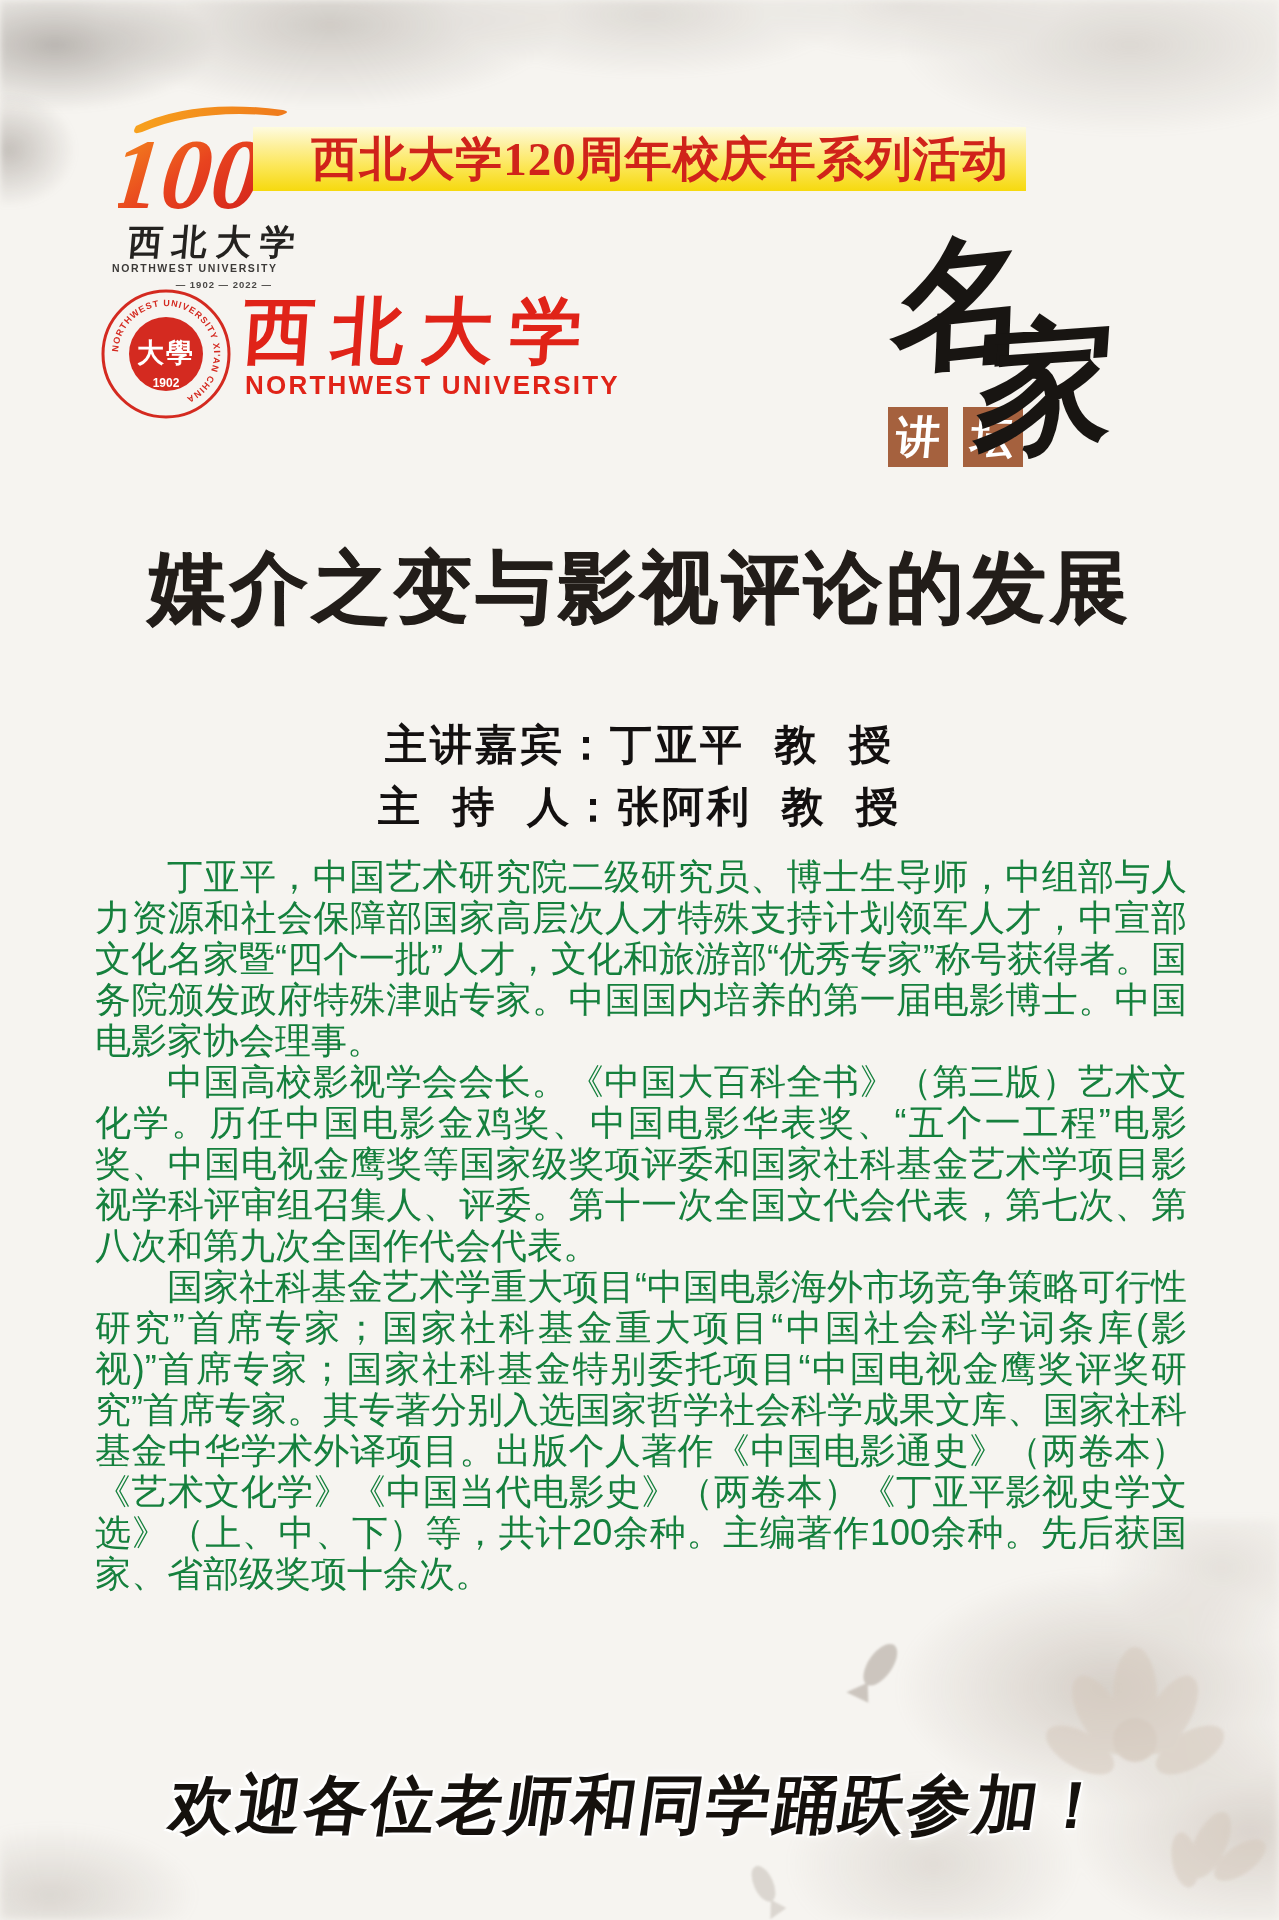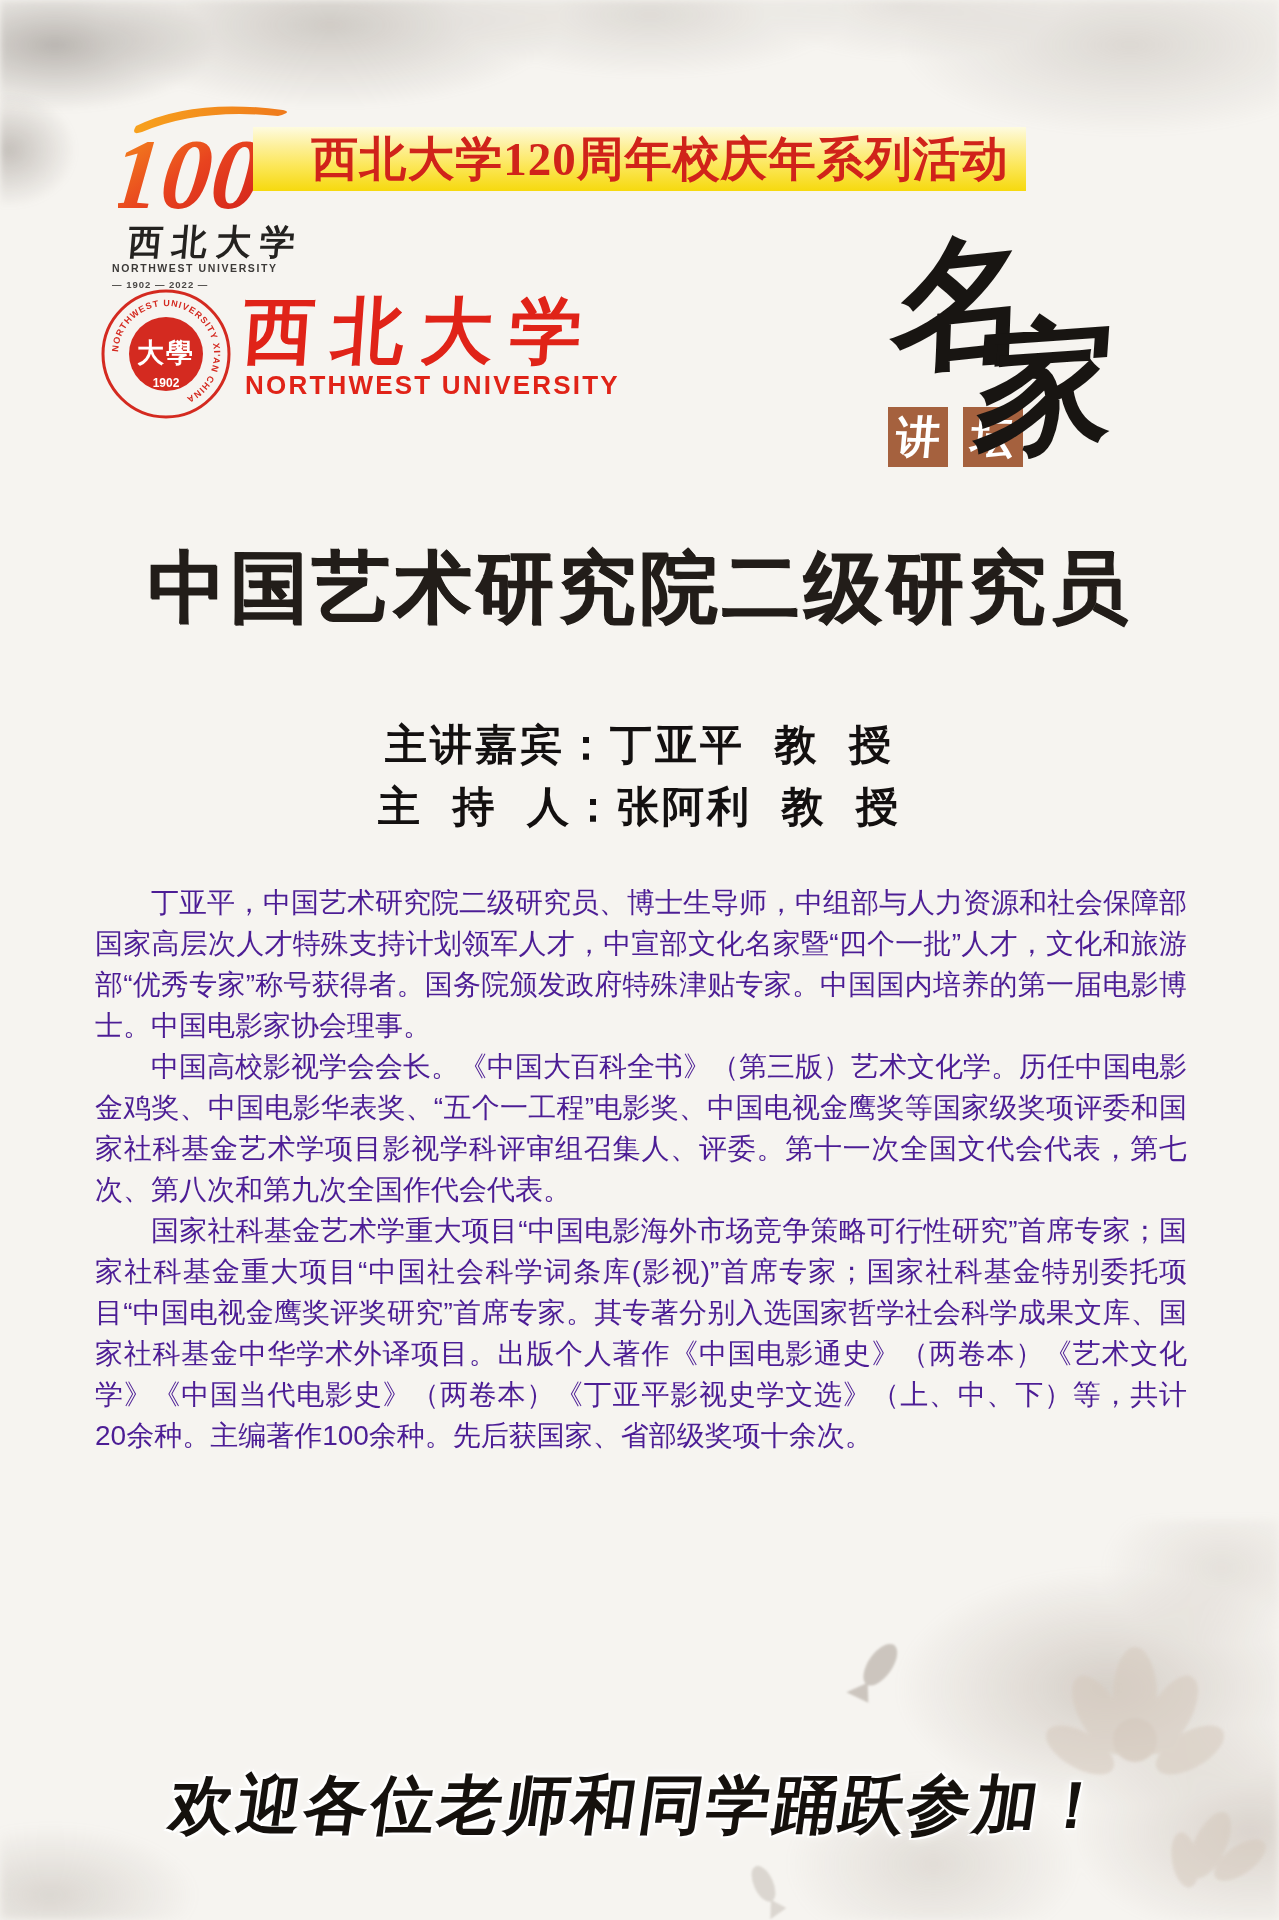--- a/index.html
+++ b/index.html
@@ -43,21 +43,21 @@
   .logo120-svg{position:absolute;left:118px;top:96px;}
   .logo120-cn{
     position:absolute;left:128px;top:219px;font-family:"Liberation Serif",serif;
     font-size:35px;font-weight:700;letter-spacing:9px;color:#242220;transform:skewX(-5deg);
   }
   .logo120-en{
     position:absolute;left:112px;top:262px;width:160px;text-align:center;
     font-size:10.5px;font-weight:700;letter-spacing:1.6px;color:#3c3a38;white-space:nowrap;
   }
   .logo120-years{
-    position:absolute;left:112px;top:279px;width:160px;text-align:left;
+    position:absolute;left:112px;top:279px;width:160px;text-align:right;
     font-size:9.5px;font-weight:600;letter-spacing:1px;color:#4a4846;white-space:nowrap;
   }
 
   
   .banner{
     position:absolute;left:253px;top:127px;width:732px;height:64px;
     display:flex;align-items:center;justify-content:center;
     background:linear-gradient(180deg,#fefbe0 0%,#fdf09a 30%,#fce75a 60%,#f6d90e 100%);
     font-family:"Liberation Serif",serif;font-size:47px;font-weight:900;
     color:#d0231a;letter-spacing:1px;white-space:nowrap;padding-left:41px;
@@ -101,22 +101,22 @@
 
   
   .speakers{
     position:absolute;left:0;width:1279px;top:702px;text-align:center;
     font-family:"Liberation Serif",serif;font-size:42px;font-weight:900;
     color:#131010;line-height:62px;letter-spacing:3px;word-spacing:16px;white-space:nowrap;margin-top:12px;
   }
 
   
   .bio{
-    position:absolute;left:95px;top:882px;width:1092px;
-    font-size:28px;line-height:41px;color:#4c1d95;text-align:justify;
+    position:absolute;left:95px;top:856px;width:1092px;
+    font-size:36px;line-height:41px;color:#15803d;text-align:justify;
   }
   .bio p{margin:0;text-indent:2em;}
 
   
   .info{
     position:absolute;left:240px;top:1516px;
     font-size:33px;font-weight:800;line-height:58px;color:#17120e;
     letter-spacing:1px;white-space:nowrap;
   }
 
@@ -204,21 +204,21 @@
 
   <div class="forum-big forum-big1">名</div>
   <div class="forum-big forum-big2">家</div>
   <div class="forum-box forum-box1">
       <span>讲</span>
     </div>
   <div class="forum-box forum-box2">
       <span>坛</span>
     </div>
 
-  <div class="title">中国艺术研究院二级研究员</div>
+  <div class="title">媒介之变与影视评论的发展</div>
 
   <div class="speakers">
     <div>主讲嘉宾：丁亚平 教 授</div>
     <div>主 持 人：张阿利 教 授</div>
   </div>
 
   <div class="bio">
     <p>丁亚平，中国艺术研究院二级研究员、博士生导师，中组部与人力资源和社会保障部国家高层次人才特殊支持计划领军人才，中宣部文化名家暨“四个一批”人才，文化和旅游部“优秀专家”称号获得者。国务院颁发政府特殊津贴专家。中国国内培养的第一届电影博士。中国电影家协会理事。</p>
     <p>中国高校影视学会会长。《中国大百科全书》（第三版）艺术文化学。历任中国电影金鸡奖、中国电影华表奖、“五个一工程”电影奖、中国电视金鹰奖等国家级奖项评委和国家社科基金艺术学项目影视学科评审组召集人、评委。第十一次全国文代会代表，第七次、第八次和第九次全国作代会代表。</p>
     <p>国家社科基金艺术学重大项目“中国电影海外市场竞争策略可行性研究”首席专家；国家社科基金重大项目“中国社会科学词条库(影视)”首席专家；国家社科基金特别委托项目“中国电视金鹰奖评奖研究”首席专家。其专著分别入选国家哲学社会科学成果文库、国家社科基金中华学术外译项目。出版个人著作《中国电影通史》（两卷本）《艺术文化学》《中国当代电影史》（两卷本）《丁亚平影视史学文选》（上、中、下）等，共计20余种。主编著作100余种。先后获国家、省部级奖项十余次。</p>

